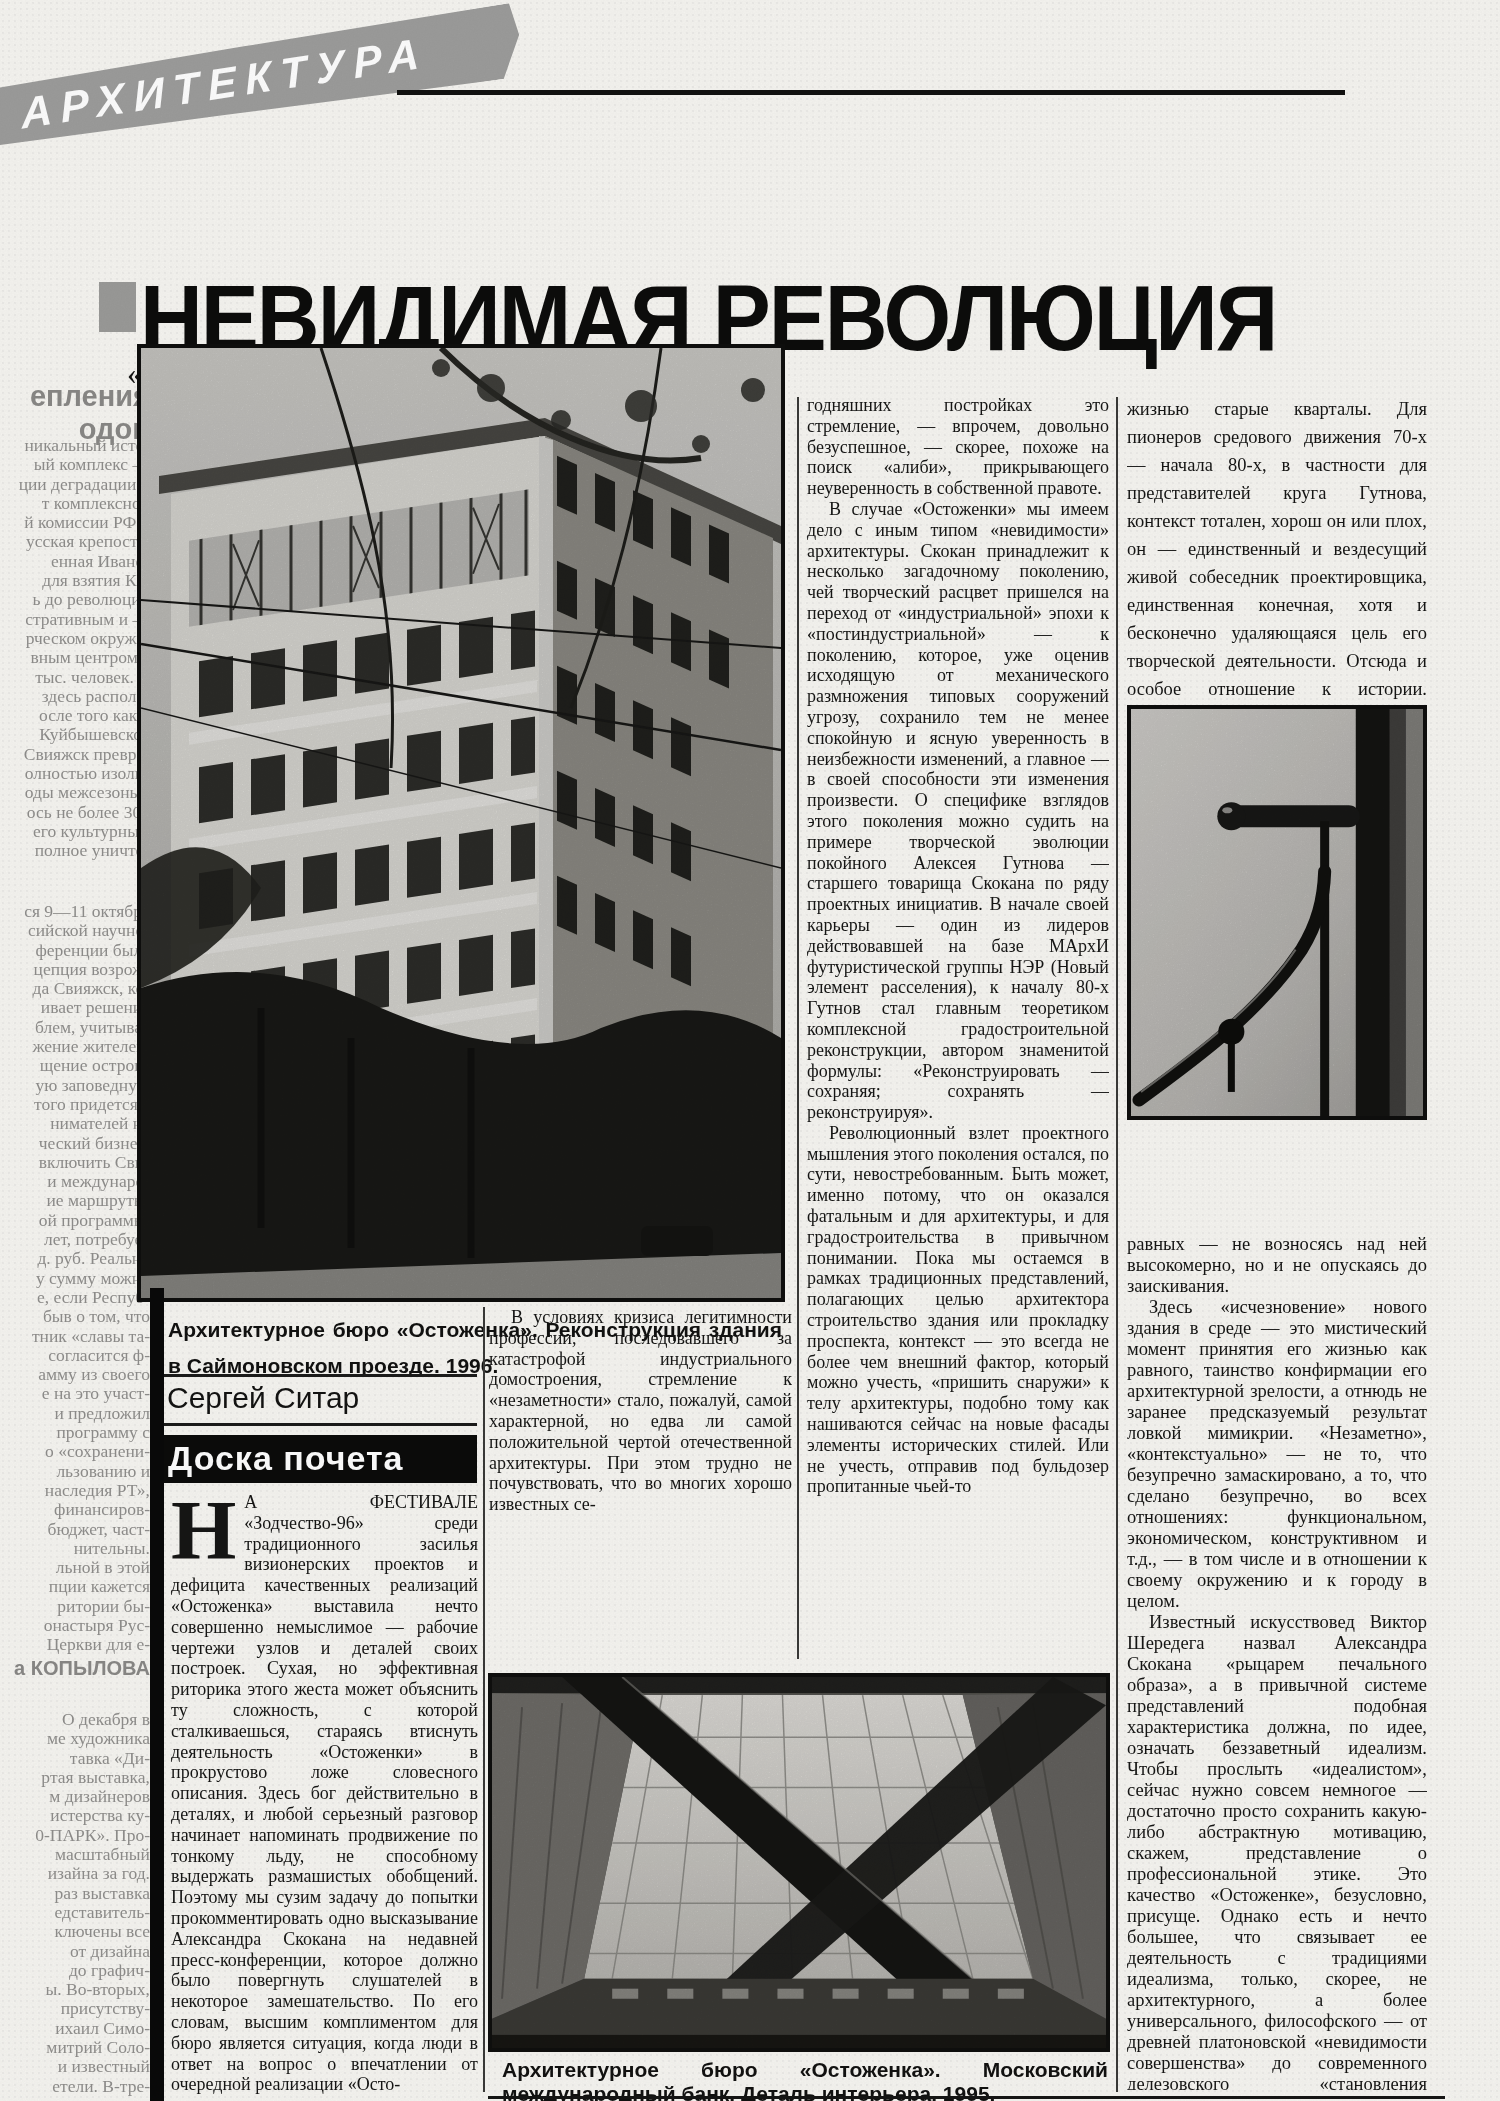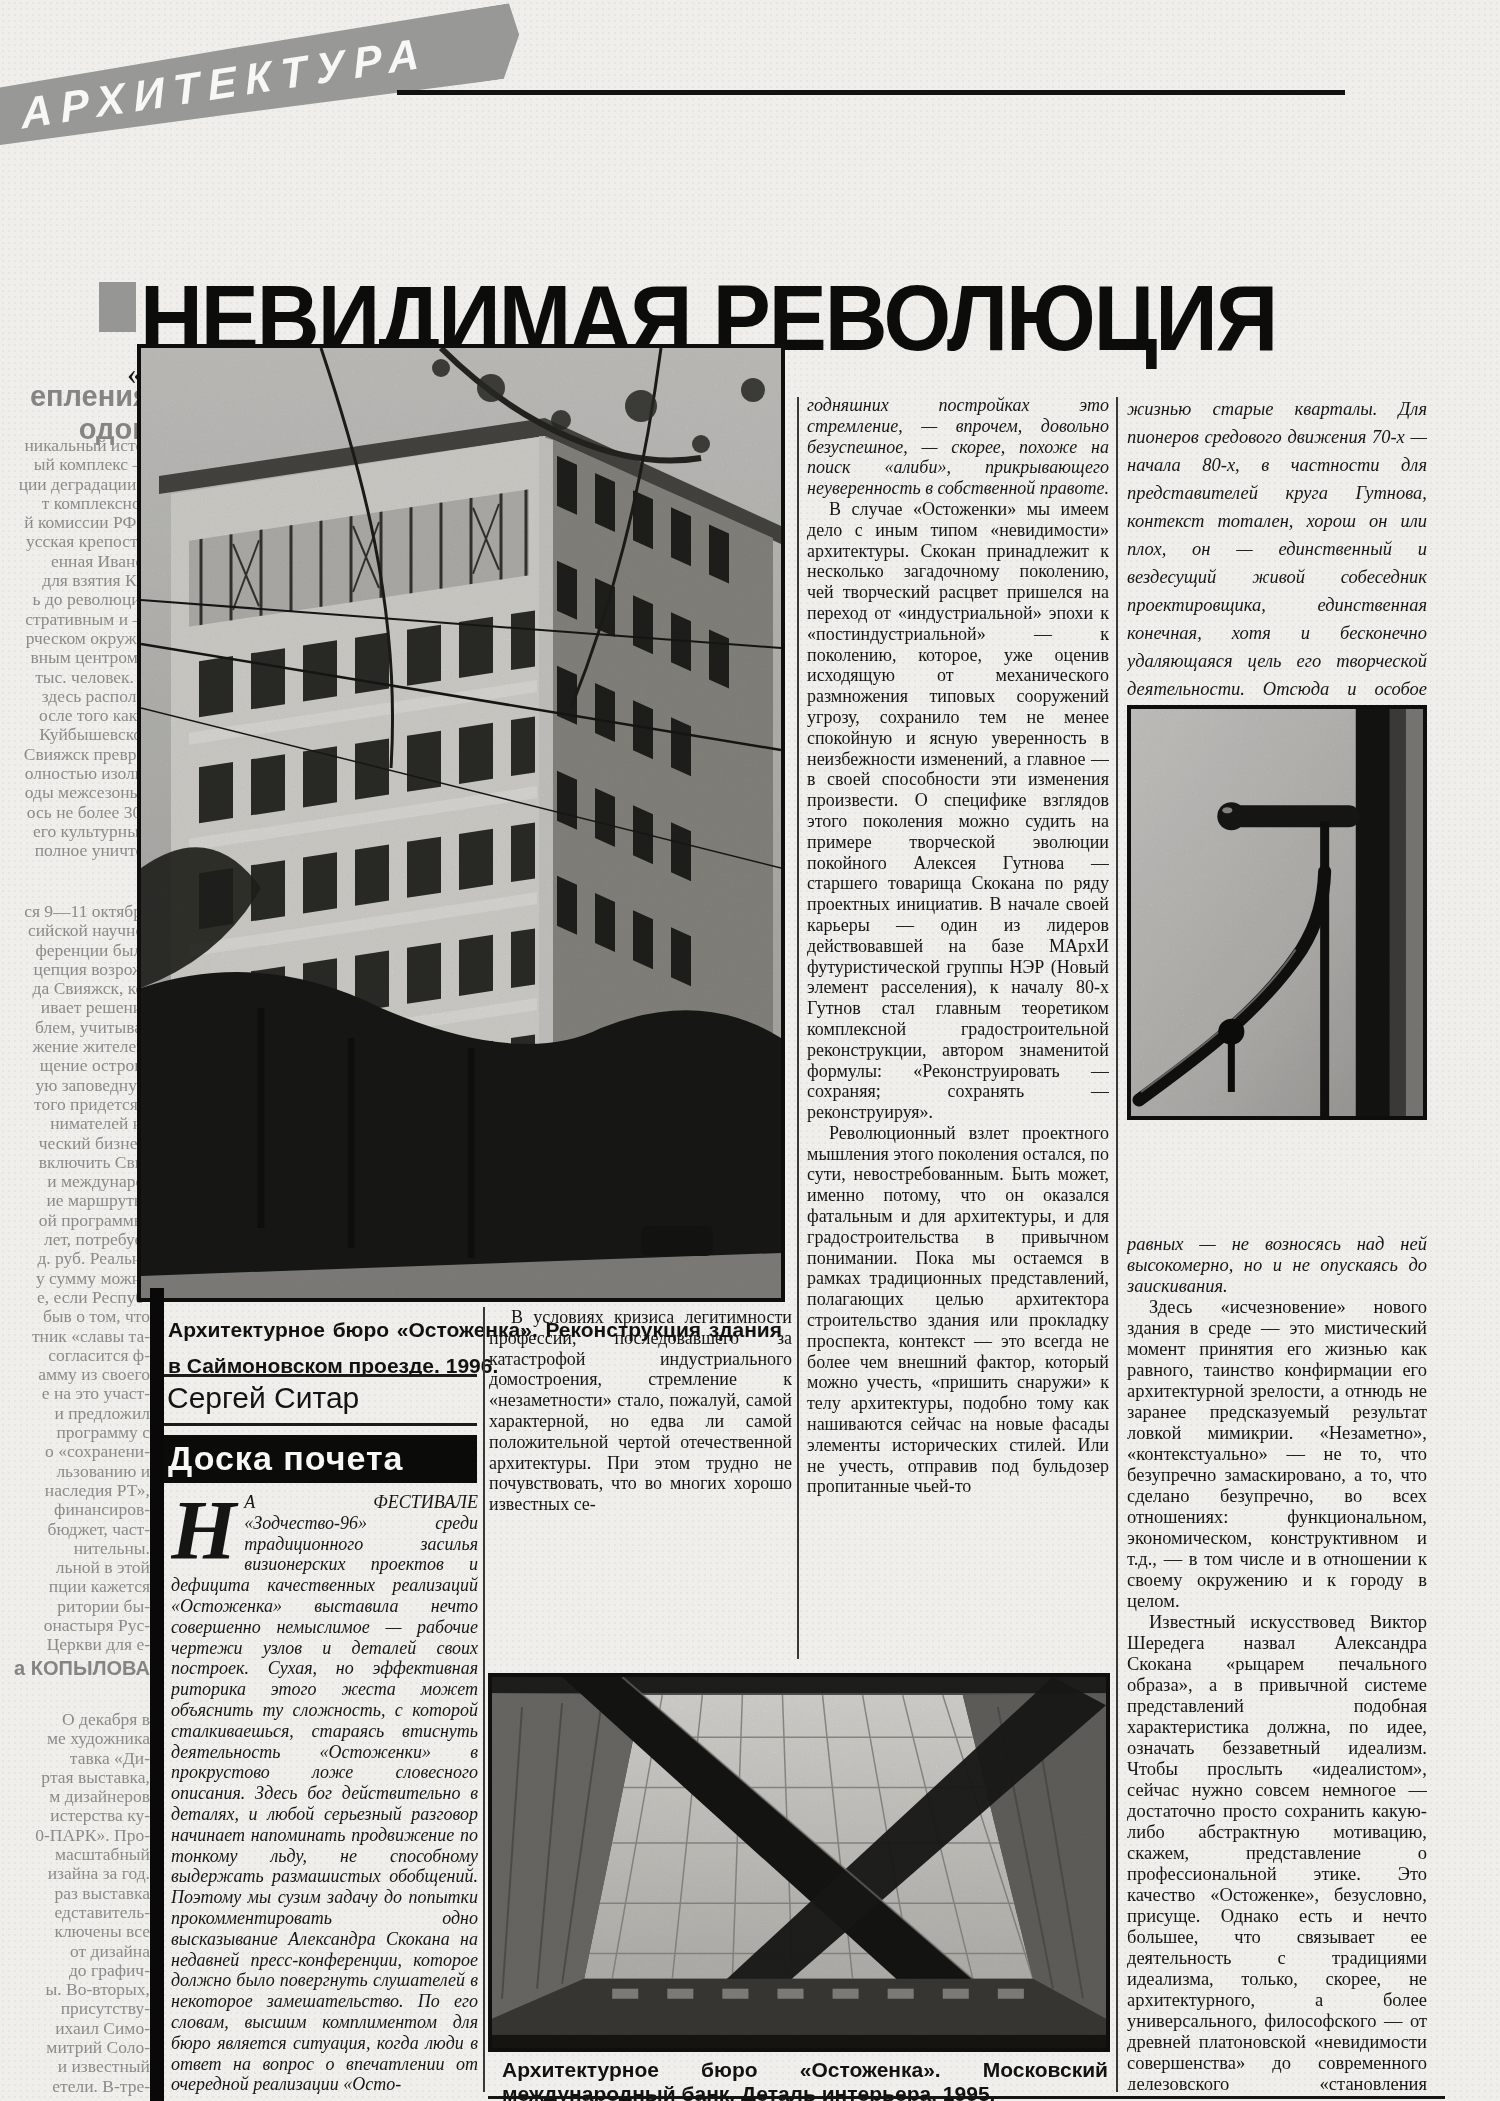--- a/index.html
+++ b/index.html
@@ -39,21 +39,21 @@
   #ruleA2{left:158px;top:1423px;width:319px;}
   #author{left:167px;top:1381px;font-family:"Liberation Sans","DejaVu Sans",sans-serif;
           font-size:30px;color:#141413;}
   #rubric{left:158px;top:1435px;width:319px;height:48px;background:#0c0c0b;box-sizing:border-box;
           color:#ffffff;font-family:"Liberation Sans","DejaVu Sans",sans-serif;font-weight:bold;
           font-size:34px;line-height:47px;padding-left:10px;letter-spacing:1px;}
   
   .bodycol{font-size:18px;line-height:20.8px;text-align:justify;overflow:hidden;}
   .bodycol p{margin:0;}
   .p-ind{text-indent:22px;}
-  .p-cont{text-indent:0;font-style:italic;}
+  .p-cont{text-indent:0;}
   #colA{left:171px;top:1492px;width:307px;height:604px;}
   #colB{left:489px;top:1307px;width:303px;height:340px;}
   #colC{left:807px;top:395px;width:302px;height:1254px;}
   #colD1{left:1127px;top:395px;width:300px;height:308px;font-size:18.5px;line-height:28px;}
   #colD2{left:1127px;top:1234px;width:300px;height:856px;font-size:18.5px;line-height:21px;}
   .dropcap{float:left;font-weight:bold;font-size:84px;line-height:66px;padding:6px 8px 0 0;}
   
   .vrule{width:2px;background:#3a3a38;}
   #ruleAB{left:483px;top:1307px;height:785px;}
   #ruleBC{left:797px;top:397px;height:1262px;}

